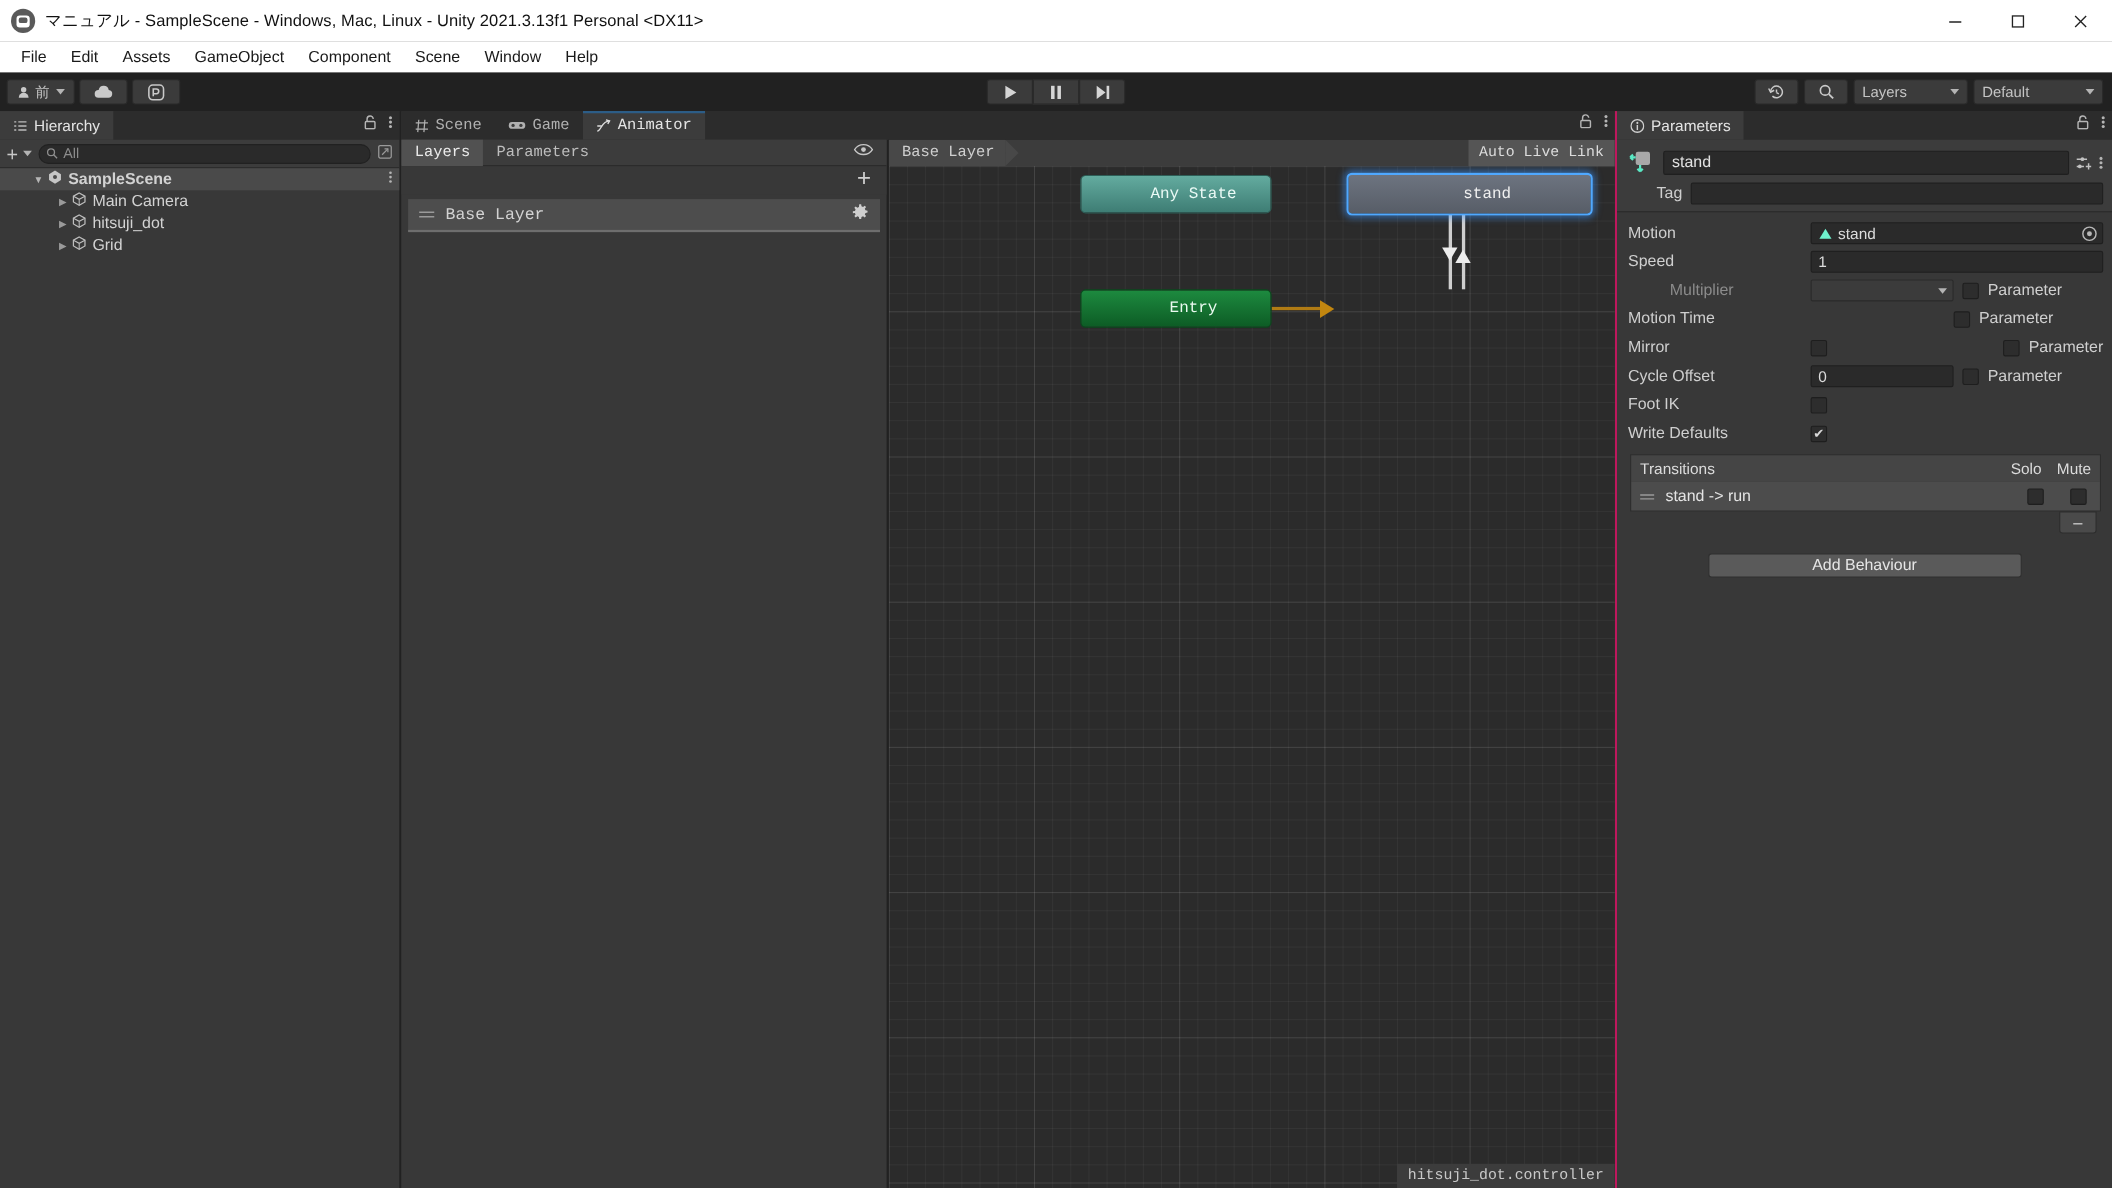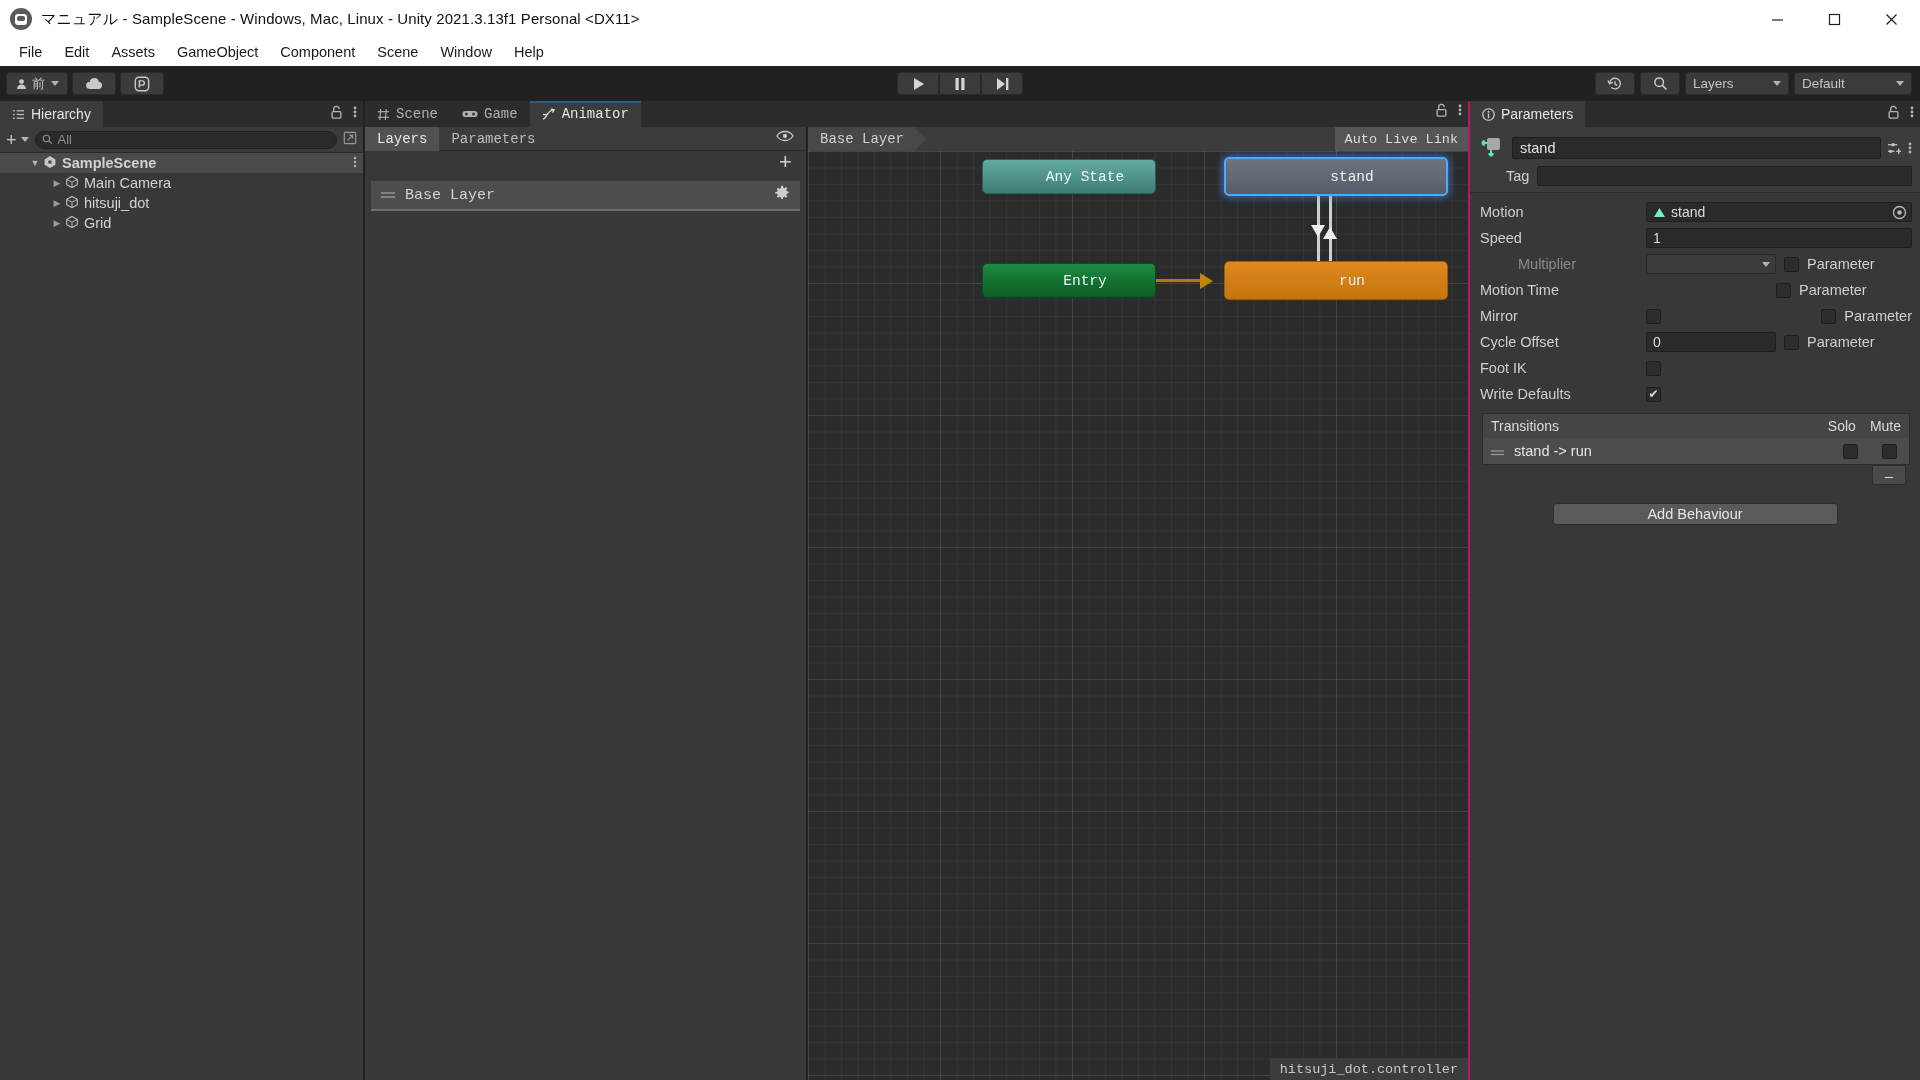--- a/index.html
+++ b/index.html
@@ -533,23 +533,20 @@
                       border-bottom:12px solid #ececec; border-left:7.5px solid transparent; border-right:7.5px solid transparent;"></div>
 
           <div class="node" id="node-any">
             <span>Any State</span>
           </div>
           <div class="node" id="node-entry">
             <span>Entry</span>
           </div>
           <div class="node" id="node-stand">
             <span>stand</span>
-          </div>
-          <div class="node" id="node-run">
-            <span>run</span>
           </div>
         </div>
 
         <div id="graph-footer">
           <span>hitsuji_dot.controller</span>
         </div>
       </div>
     </div>
   </div>
 

